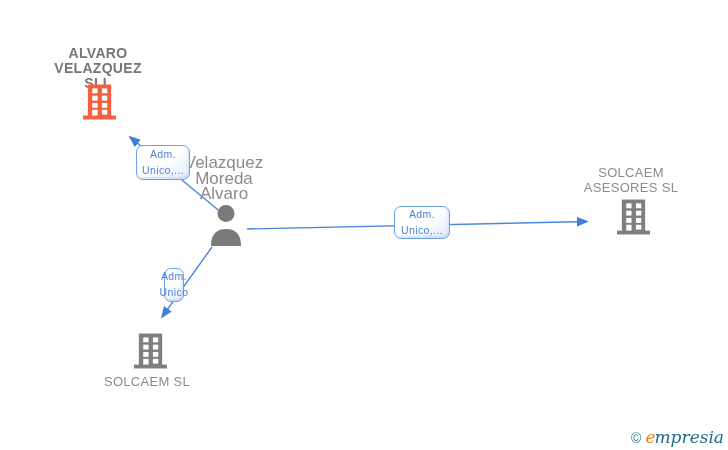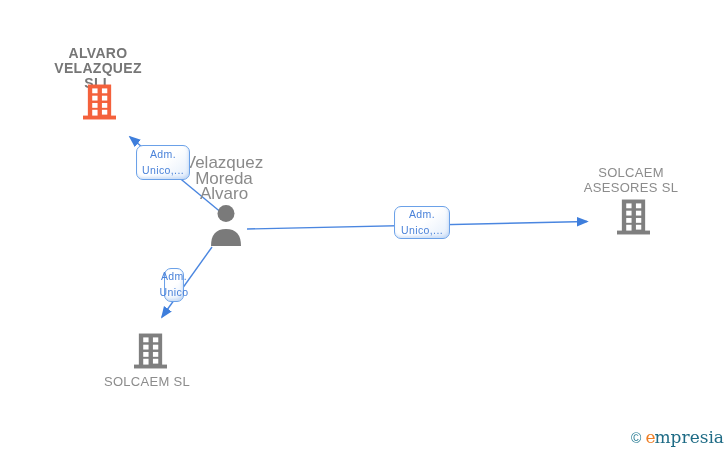--- a/index.html
+++ b/index.html
@@ -77,20 +77,21 @@
     position:absolute;right:4px;bottom:3px;
     display:flex;align-items:baseline;gap:4px;
     cursor:pointer;
   }
   #brand .copy{
     color:#2b7f96;font-size:14px;
     font-family:"Liberation Sans", sans-serif;
   }
   #brand .word{
     font-family:"DejaVu Serif", serif;
+    font-style:italic;
     font-size:17px;
   }
   #brand .e{color:#ee7d23;}
   #brand .rest{color:#1e6b85;margin-left:-1px;}
 </style>
 </head>
 <body>
 
 <div id="canvas">
 

